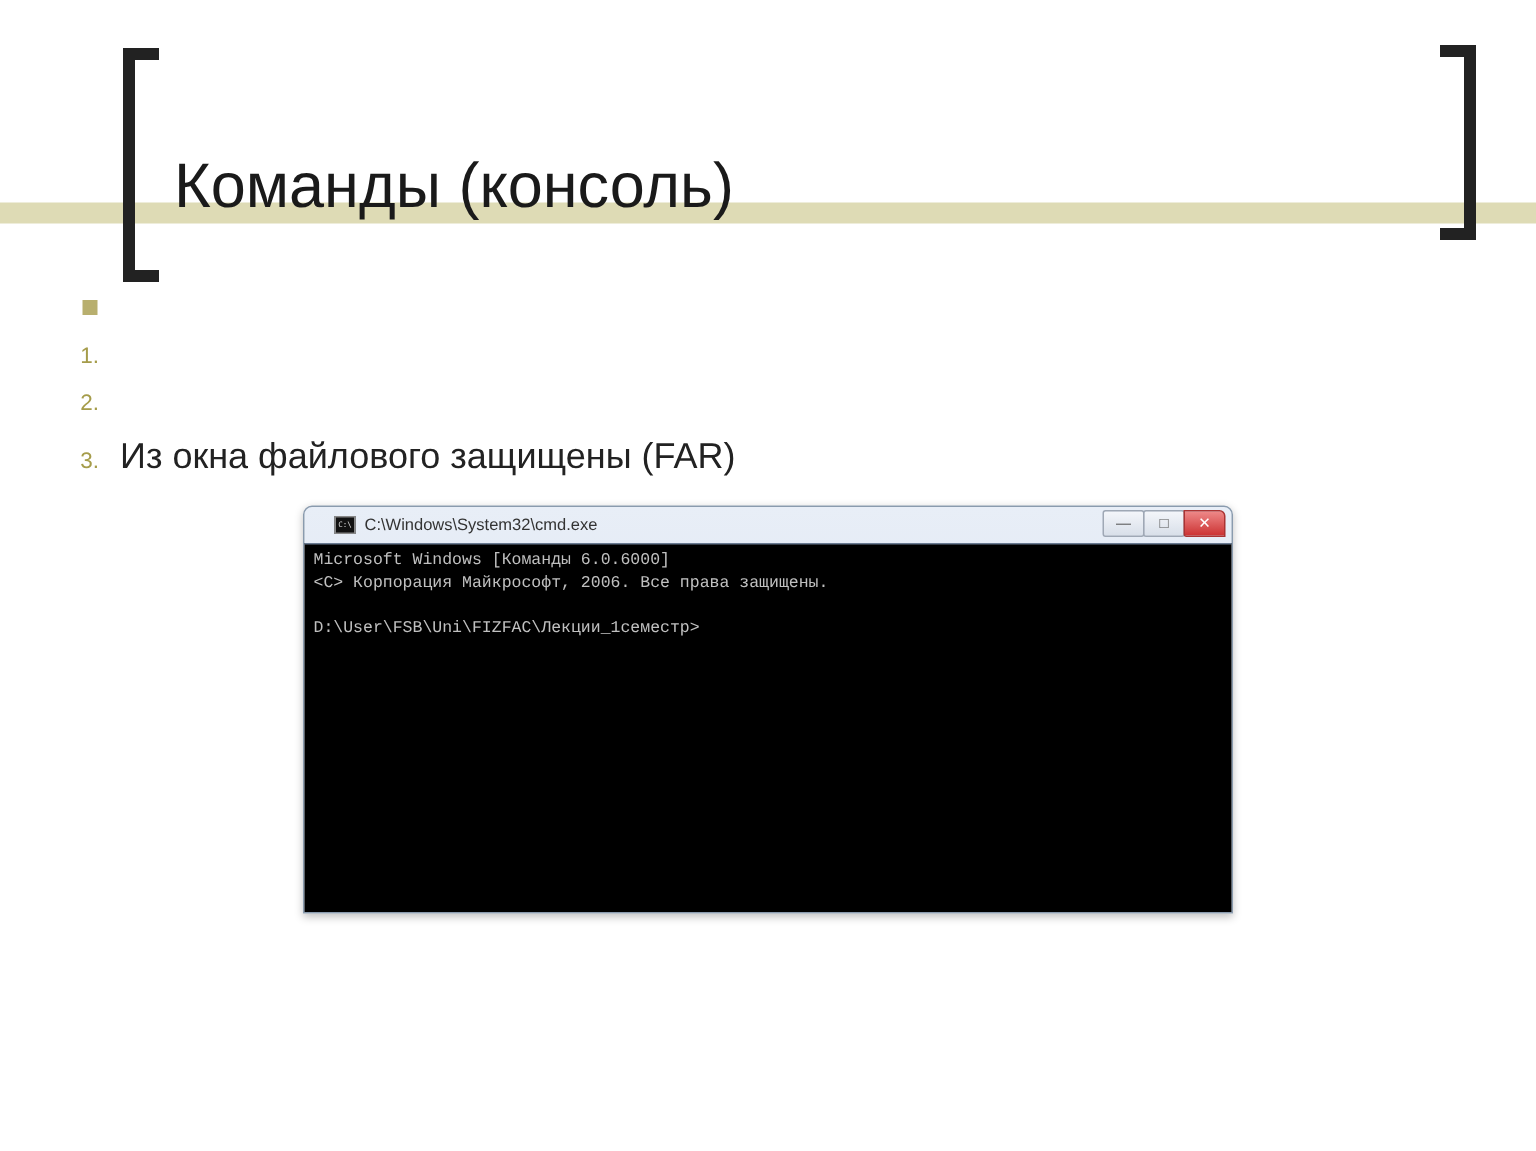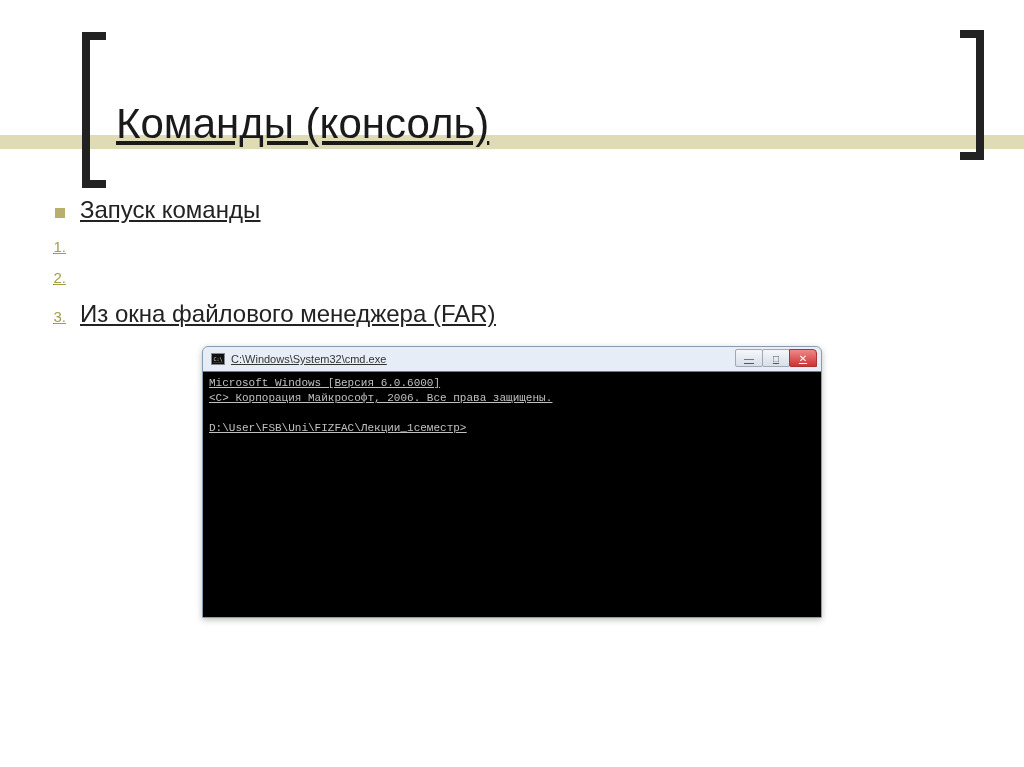--- a/index.html
+++ b/index.html
@@ -1,15 +1,15 @@
 <!DOCTYPE html>
 <html><head>
 <meta charset="utf-8">
 <style>
-  * { box-sizing: border-box; margin: 0; padding: 0; text-decoration: underline; }
+  * { box-sizing: border-box; margin: 0; padding: 0; }
   body {
     width: 1024px;
     height: 767px;
     background: #ffffff;
     font-family: Arial, "Helvetica Neue", Helvetica, sans-serif;
     position: relative;
     overflow: hidden;
   }
   .stripe {
     position: absolute;
@@ -99,21 +99,21 @@
     border: 1px solid #8a9bae;
     border-radius: 6px 6px 0 0;
     background: linear-gradient(#e8eef7, #d7e0ec);
     box-shadow: 0 2px 6px rgba(0,0,0,0.25);
     position: relative;
   }
   .cmd-titlebar {
     height: 24px;
     display: flex;
     align-items: center;
-    padding: 0 8px;
+    padding: 0 20px;
     font-size: 11px;
     color: #333;
     position: relative;
   }
   .cmd-icon {
     width: 14px;
     height: 12px;
     background: #111;
     border: 1px solid #888;
     margin-right: 6px;
@@ -173,43 +173,42 @@
 <div class="stripe"></div>
 <div class="bracket-left"></div>
 <div class="bracket-right"></div>
 
 <div class="title">Команды (консоль)</div>
 
 <div class="content">
 
   <div class="bullet-line">
     <span class="marker"><span class="square"></span></span>
-    <span class="txt">Запуск команды</span>
   </div>
 
   <div class="num-line">
     <span class="num">1.</span>
   </div>
   <div class="num-line">
     <span class="num">2.</span>
   </div>
   <div class="num-line">
     <span class="num">3.</span>
-    <span class="txt">Из окна файлового менеджера (FAR)</span>
+    <span class="txt">Из окна файлового защищены (FAR)</span>
   </div>
 
   <div class="cmd-window">
     <div class="cmd-titlebar">
       <span class="cmd-icon"></span>
       <span>C:\Windows\System32\cmd.exe</span>
       <div class="win-controls">
         <div class="win-btn">—</div>
         <div class="win-btn">□</div>
         <div class="win-btn close">✕</div>
       </div>
     </div>
-    <div class="cmd-body"><span>Microsoft Windows [Версия 6.0.6000]</span>
+    <div class="cmd-body"><span>Microsoft Windows [Команды 6.0.6000]</span>
 <span>&lt;C&gt; Корпорация Майкрософт, 2006. Все права защищены.</span>
 <span></span>
 <span>D:\User\FSB\Uni\FIZFAC\Лекции_1семестр&gt;</span></div>
   </div>
 
 </div>
 
 </body></html>

